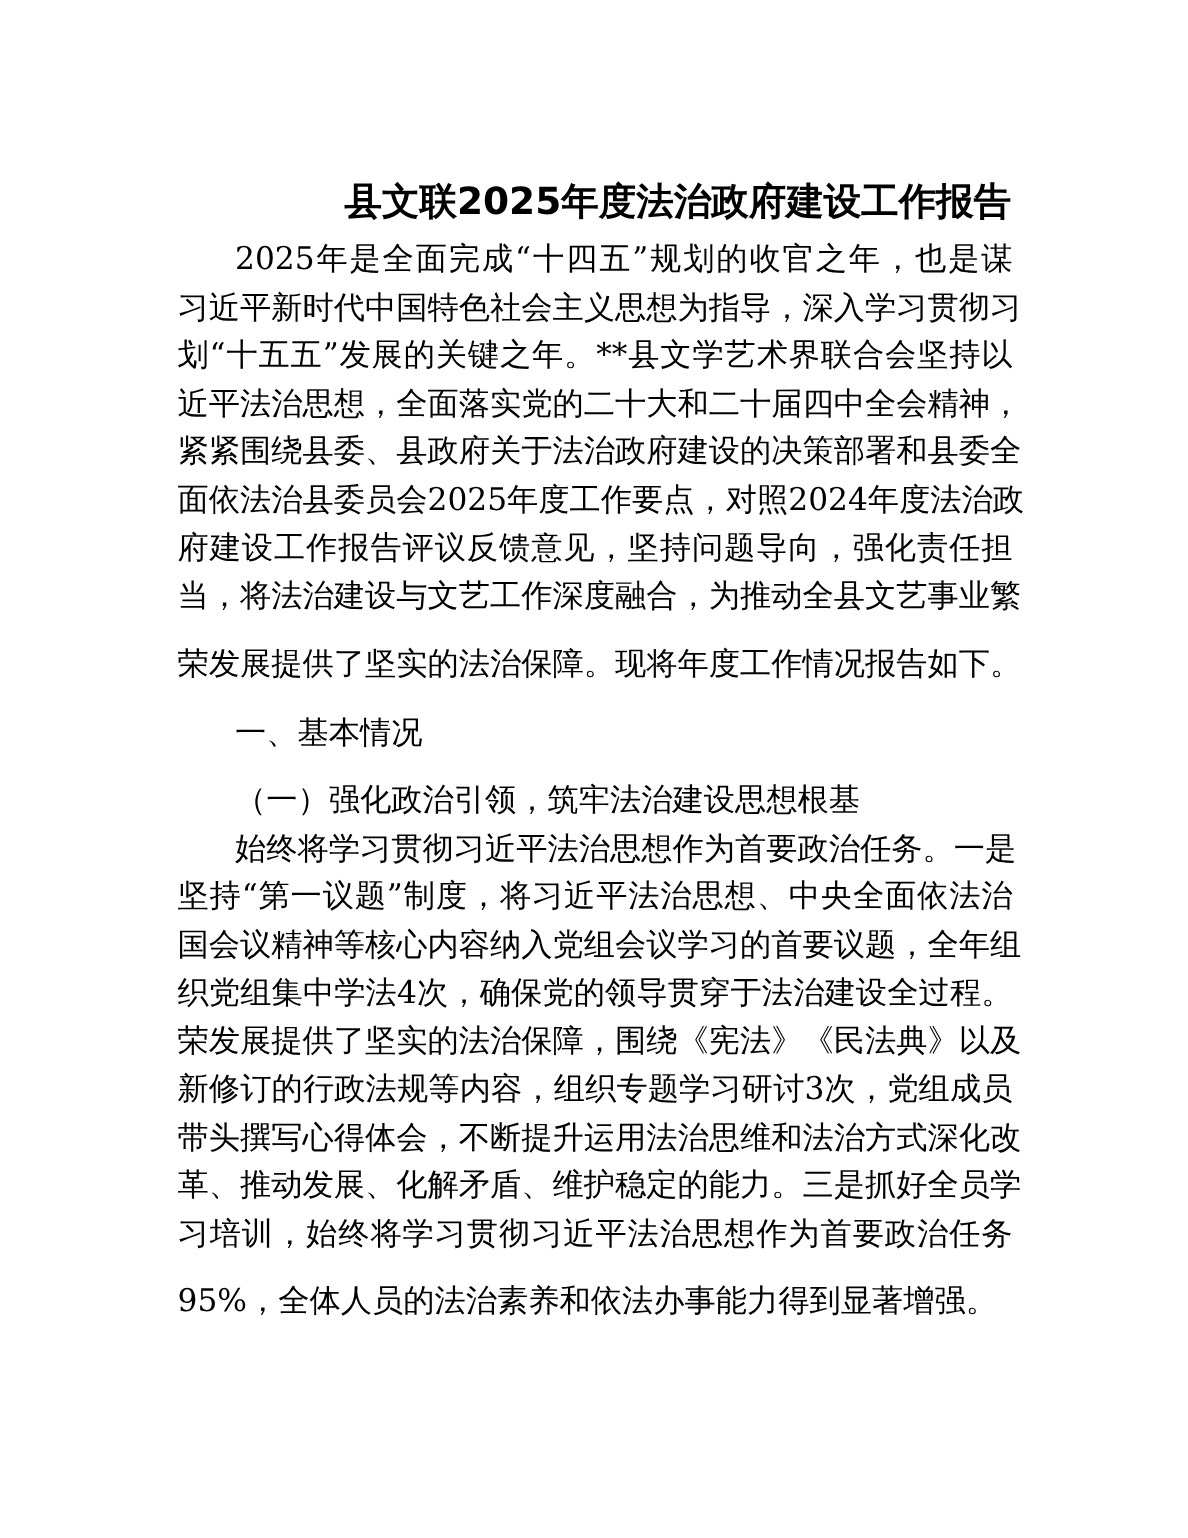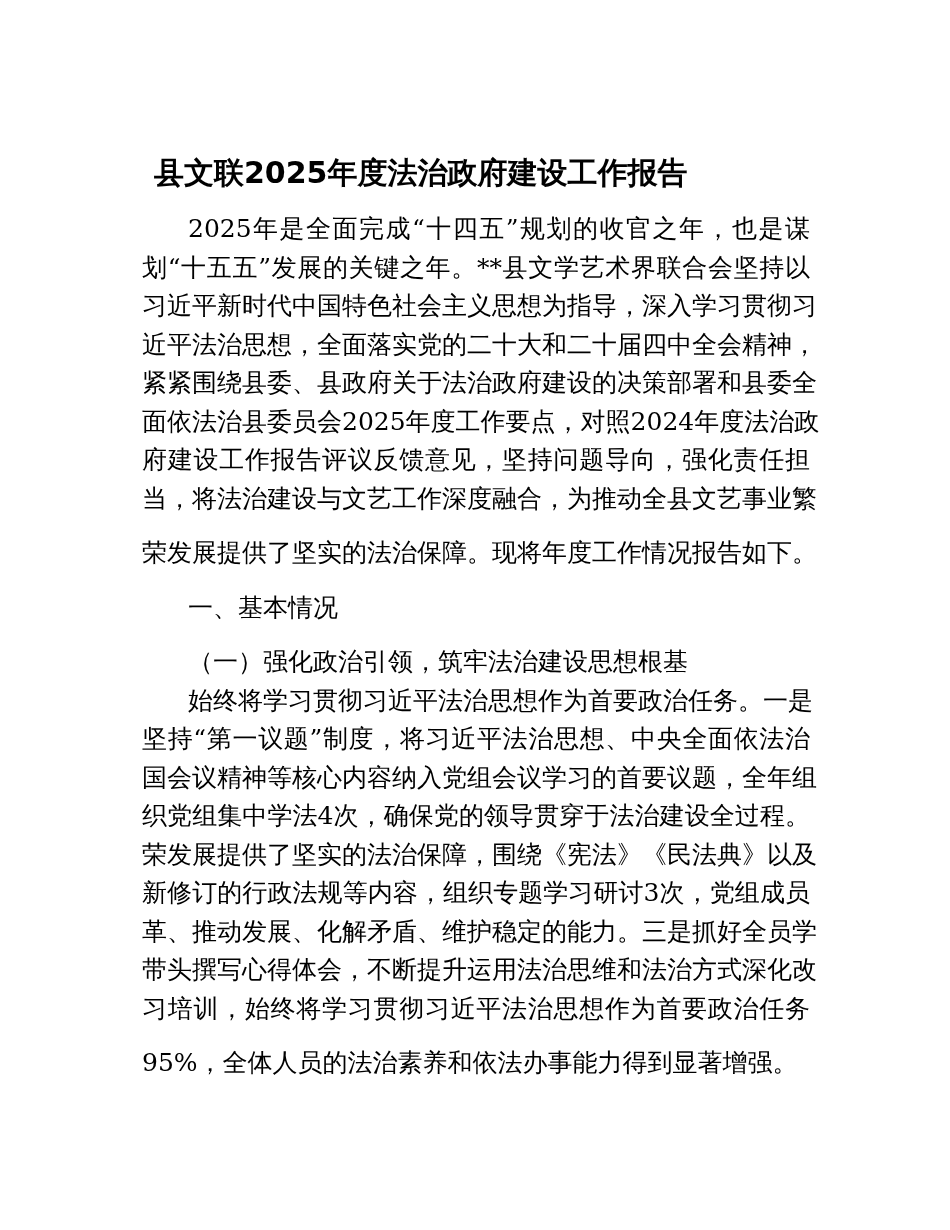--- a/index.html
+++ b/index.html
@@ -3,50 +3,50 @@
 <meta charset="utf-8">
 <style>
   html, body { margin: 0; padding: 0; background: #ffffff; }
   body { width: 950px; height: 1230px; position: relative; overflow: hidden; }
   .page {
     position: absolute; left: 142px; top: 136px; width: 668px;
     color: #000; font-family: "DejaVu Serif", "Liberation Serif", serif;
   }
   .title {
     font-family: "DejaVu Sans", "Liberation Sans", sans-serif;
-    font-size: 30px; font-weight: bold; text-align: left;
-    height: 50px; line-height: 50px; margin: 12px; letter-spacing: 0px;
+    font-size: 30px; font-weight: bold; text-align: right;
+    height: 50px; line-height: 50px; margin: 1px; letter-spacing: 0px;
   }
   .line {
     font-size: 25px; height: 38.5px; line-height: 38.5px;
     white-space: nowrap; text-align: justify; text-align-last: justify;
     margin: 0;
   }
   .line.last { text-align-last: left; margin-top: 16px; }
   .indent { padding-left: 46px; }
 </style>
 </head>
 <body>
 
 <div class="page">
   <h1 class="title">县文联2025年度法治政府建设工作报告</h1>
   <p class="line indent">2025年是全面完成“十四五”规划的收官之年，也是谋</p>
+  <p class="line">习近平新时代中国特色社会主义思想为指导，深入学习贯彻习</p>
   <p class="line">划“十五五”发展的关键之年。**县文学艺术界联合会坚持以</p>
-  <p class="line">习近平新时代中国特色社会主义思想为指导，深入学习贯彻习</p>
   <p class="line">近平法治思想，全面落实党的二十大和二十届四中全会精神，</p>
   <p class="line">紧紧围绕县委、县政府关于法治政府建设的决策部署和县委全</p>
   <p class="line">面依法治县委员会2025年度工作要点，对照2024年度法治政</p>
   <p class="line">府建设工作报告评议反馈意见，坚持问题导向，强化责任担</p>
   <p class="line">当，将法治建设与文艺工作深度融合，为推动全县文艺事业繁</p>
   <p class="line last">荣发展提供了坚实的法治保障。现将年度工作情况报告如下。</p>
   <p class="line indent last">一、基本情况</p>
   <p class="line indent last">（一）强化政治引领，筑牢法治建设思想根基</p>
   <p class="line indent">始终将学习贯彻习近平法治思想作为首要政治任务。一是</p>
   <p class="line">坚持“第一议题”制度，将习近平法治思想、中央全面依法治</p>
   <p class="line">国会议精神等核心内容纳入党组会议学习的首要议题，全年组</p>
   <p class="line">织党组集中学法4次，确保党的领导贯穿于法治建设全过程。</p>
   <p class="line">荣发展提供了坚实的法治保障，围绕《宪法》《民法典》以及</p>
   <p class="line">新修订的行政法规等内容，组织专题学习研讨3次，党组成员</p>
+  <p class="line">带头撰写心得体会，不断提升运用法治思维和法治方式深化改</p>
   <p class="line">革、推动发展、化解矛盾、维护稳定的能力。三是抓好全员学</p>
-  <p class="line">带头撰写心得体会，不断提升运用法治思维和法治方式深化改</p>
   <p class="line">习培训，始终将学习贯彻习近平法治思想作为首要政治任务</p>
   <p class="line last">95%，全体人员的法治素养和依法办事能力得到显著增强。</p>
 </div>
 
 </body></html>

